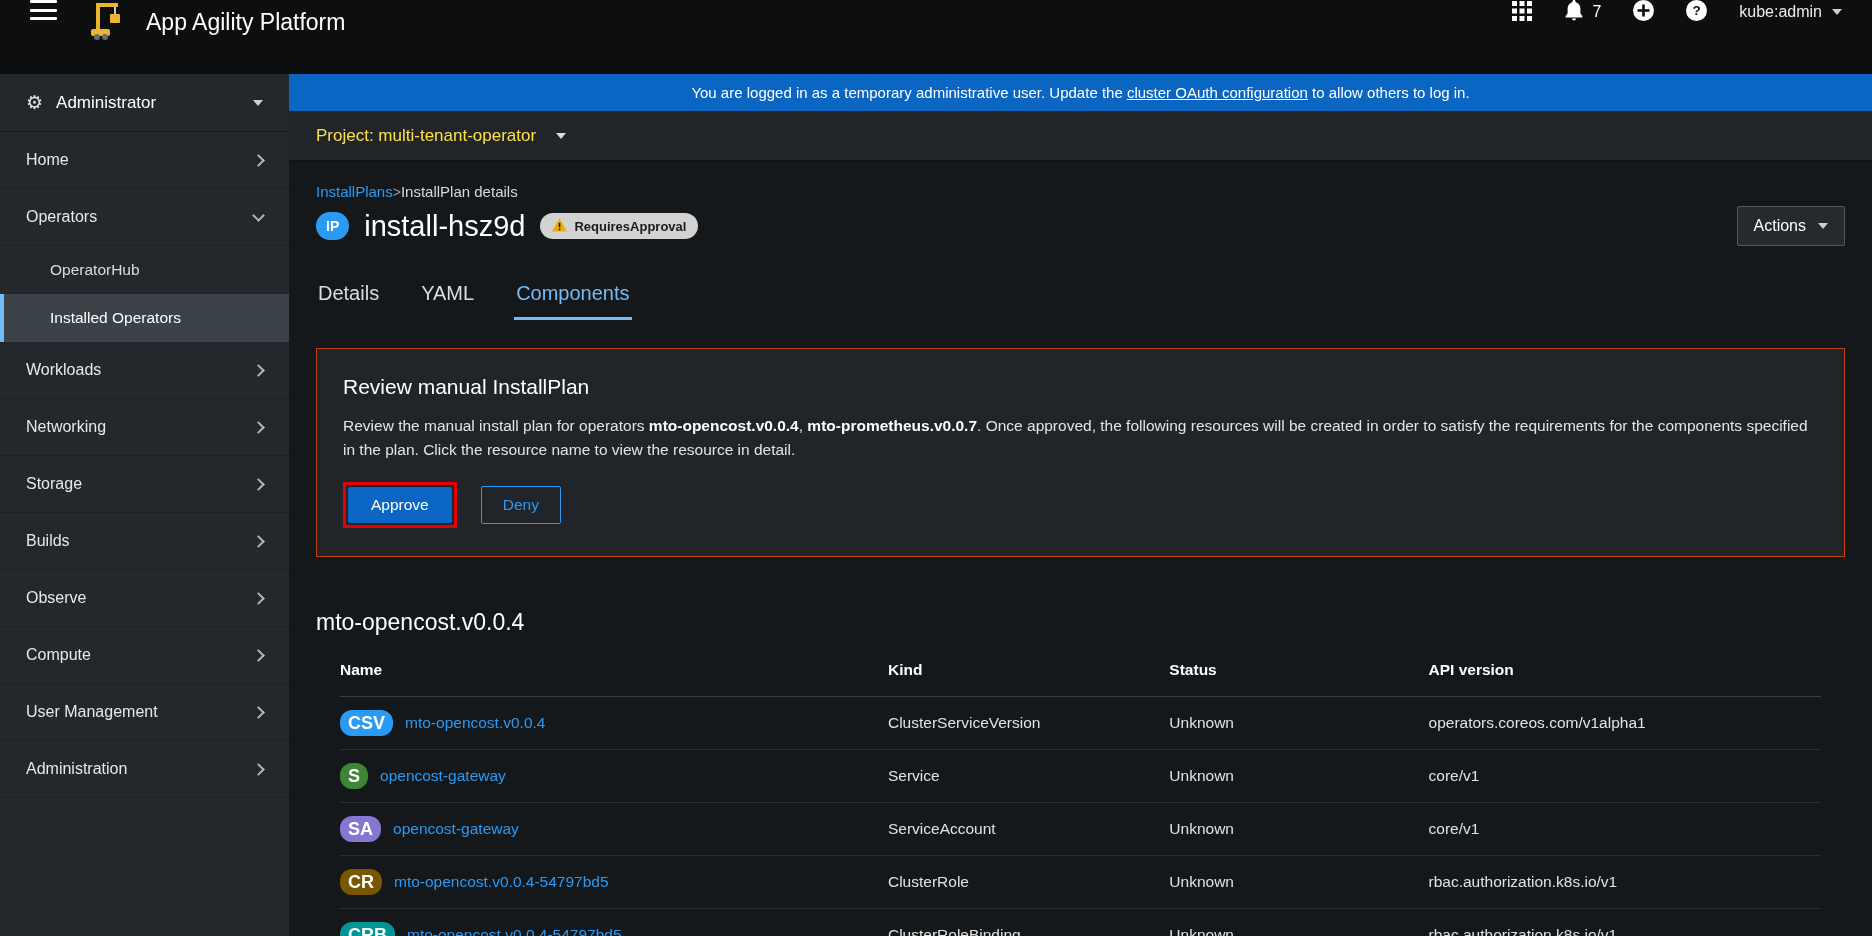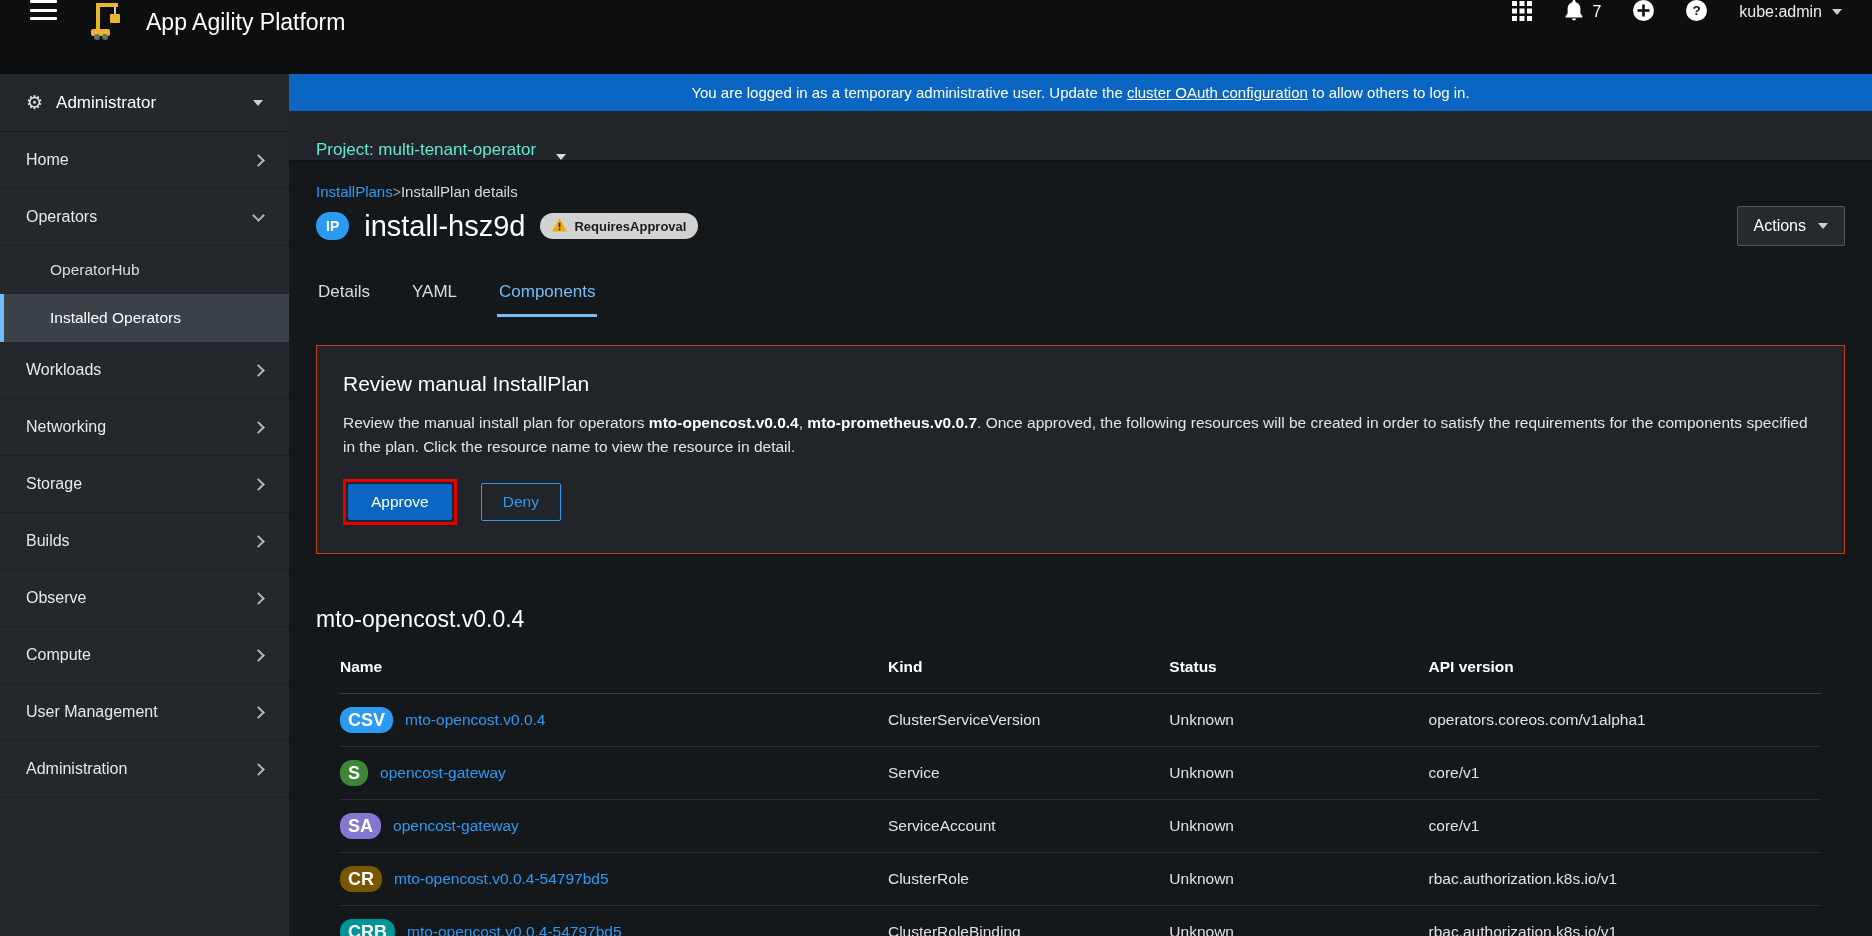--- a/index.html
+++ b/index.html
@@ -34,40 +34,40 @@
   .chev.right{transform:rotate(-45deg)}
   .chev.down{transform:rotate(45deg);margin-top:-4px}
   .nav-sub{height:48px;display:flex;align-items:center;padding:0 26px 0 50px;font-size:15.5px;color:#dcdcdc;cursor:pointer}
   .nav-sub.active{background:#3b4248;border-left:4px solid #73bcf7;padding-left:46px;color:#fff}
 
   
   .main{position:absolute;top:74px;left:289px;width:1583px;height:862px;background:#15181b;overflow:hidden}
   .banner{height:37px;background:#0a66c2;display:flex;align-items:center;justify-content:center;
     font-size:15px;color:#fff;white-space:pre}
   .banner a{color:#fff;text-decoration:underline}
-  .project-bar{height:50px;background:#212529;display:flex;align-items:flex-end;gap:20px;
-    padding:0 27px;font-size:17px;color:#5eead4;border-bottom:1px solid #0f1113}
+  .project-bar{height:50px;background:#212529;display:flex;align-items:center;gap:20px;
+    padding:0 27px;font-size:17px;color:#fde047;border-bottom:1px solid #0f1113}
   .project-bar .caret{border-top-color:#dcdcdc}
   .content{padding:0 27px}
 
   .breadcrumb{margin-top:22px;font-size:15px;display:flex;align-items:center;color:#b8b8b8}
   .breadcrumb a{color:#2b9af3;text-decoration:none}
   .crumb-sep{color:#9a9a9a;font-size:14px}
   .crumb-current{color:#d8d8d8}
 
   .title-row{margin-top:6px;display:flex;align-items:center;gap:15px}
   .res-badge{background:#2b9af3;color:#fff;font-size:14px;font-weight:700;padding:7px 10px;border-radius:20px;line-height:1}
   .page-title{font-size:29px;font-weight:400;color:#fff}
   .status-pill{display:flex;align-items:center;gap:7px;background:#d2d2d2;color:#1b1b1b;
     font-size:13px;font-weight:700;padding:5px 12px;border-radius:14px;line-height:1}
   .actions-btn{margin-left:auto;display:flex;align-items:center;gap:12px;padding:10px 16px;
     background:#26292e;border:1px solid #53585e;color:#fff;font-size:16px;border-radius:2px;cursor:pointer}
 
   .tabs{margin-top:30px;display:flex;gap:38px}
-  .tab{padding:6px 2px 12px;font-size:17px;color:#dcdcdc;cursor:pointer}
+  .tab{padding:6px 2px 12px;font-size:20px;color:#dcdcdc;cursor:pointer}
   .tab.active{color:#73bcf7;border-bottom:3px solid #73bcf7}
 
   .review-card{margin-top:28px;background:#212428;border:1px solid #c2410c;padding:26px 26px 28px}
   .review-title{font-size:21px;font-weight:400;color:#fff}
   .review-desc{margin-top:15px;font-size:15.5px;line-height:1.55;color:#e4e4e4}
   .review-desc b{color:#fff}
   .review-actions{margin-top:20px;display:flex;align-items:center;gap:24px}
   .approve-annotation{border:3px solid #e60000;padding:2px;display:inline-block}
   .btn-approve{background:#0a66c2;color:#fff;border:none;padding:9px 23px;font-size:15.5px;border-radius:2px;cursor:pointer}
   .btn-deny{background:transparent;color:#2b9af3;border:1px solid #2b9af3;padding:9px 21px;font-size:15.5px;border-radius:2px;cursor:pointer}

